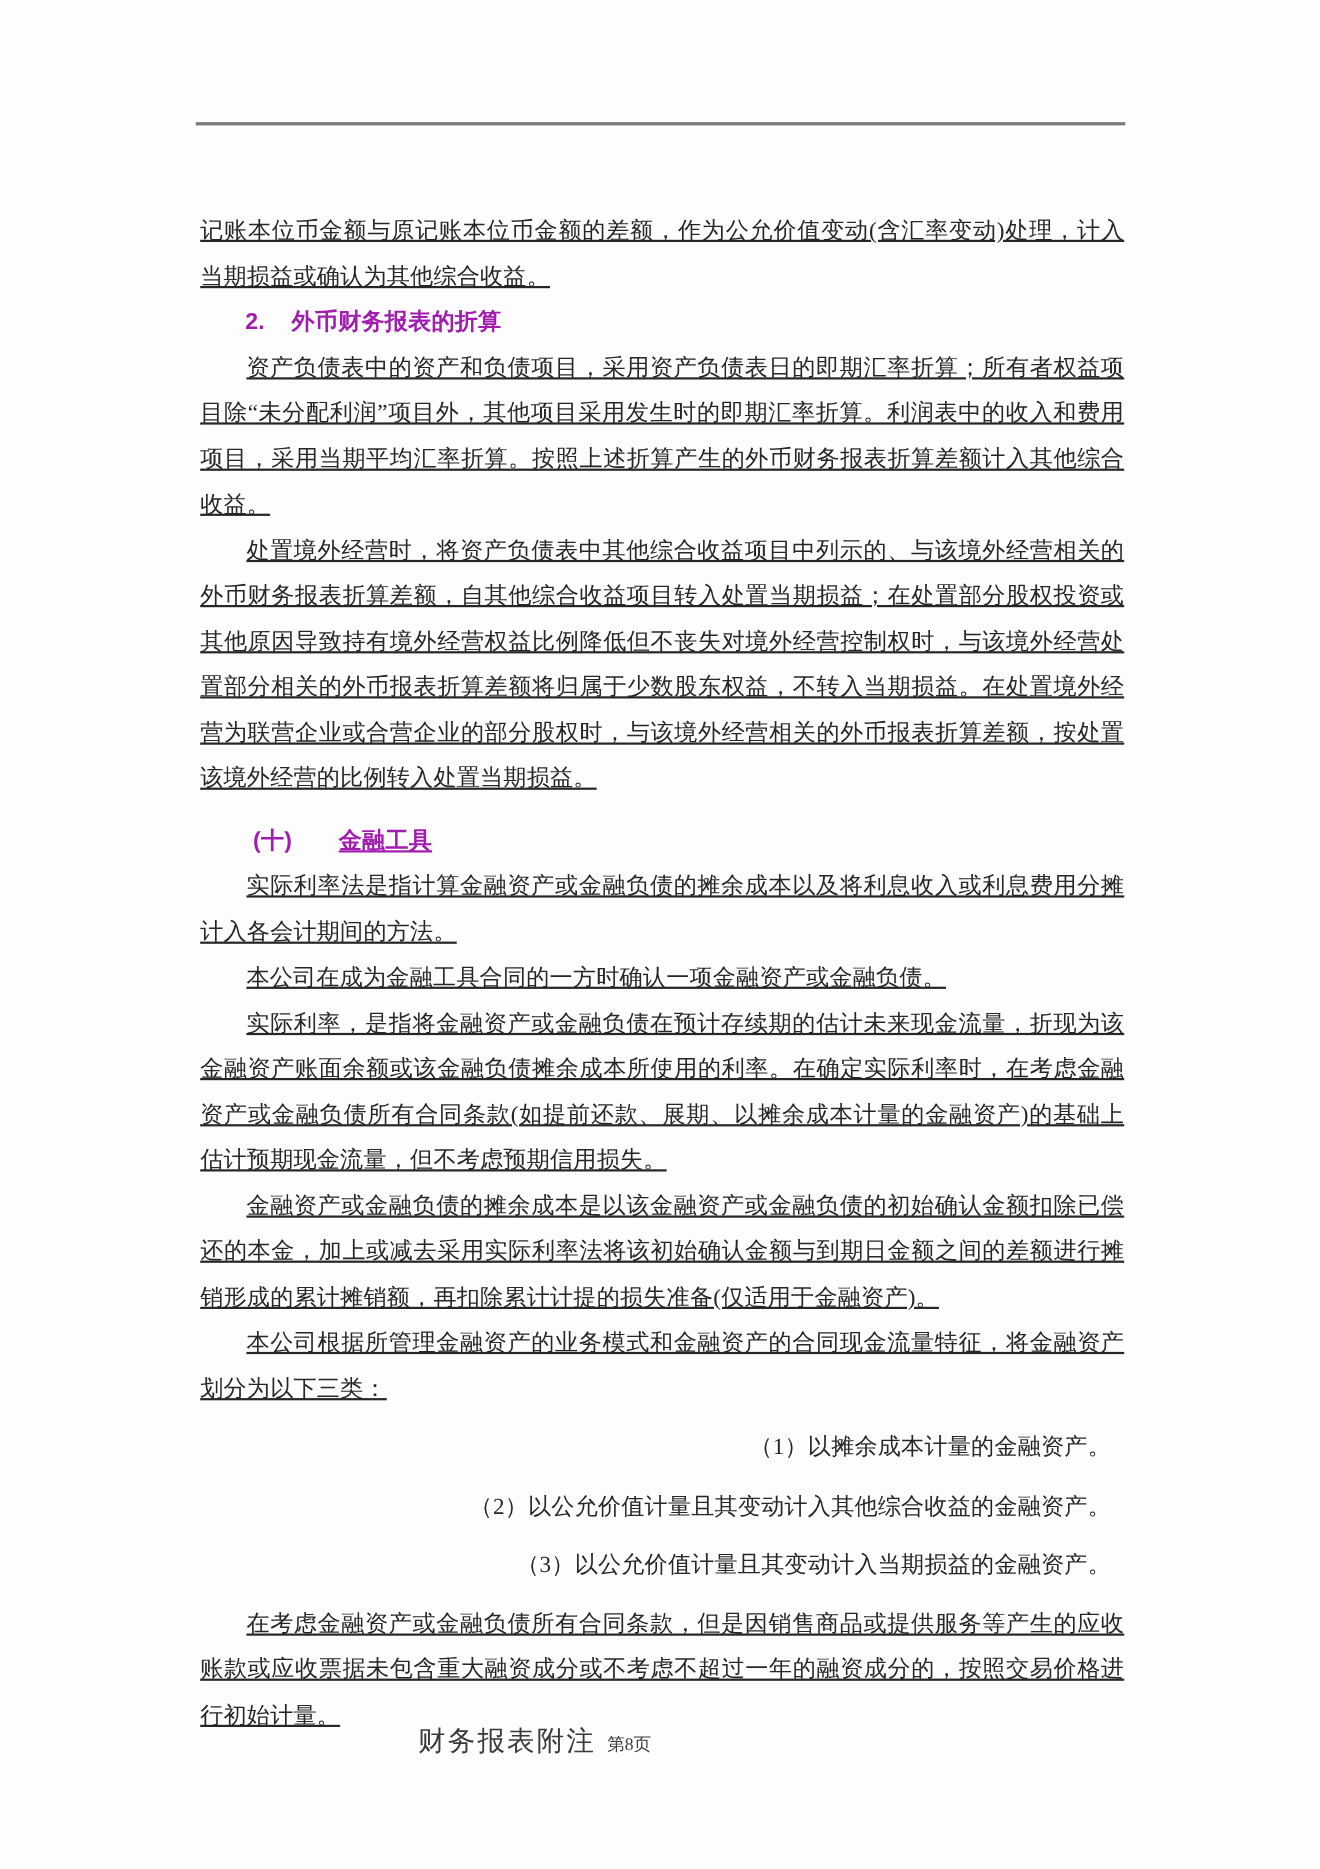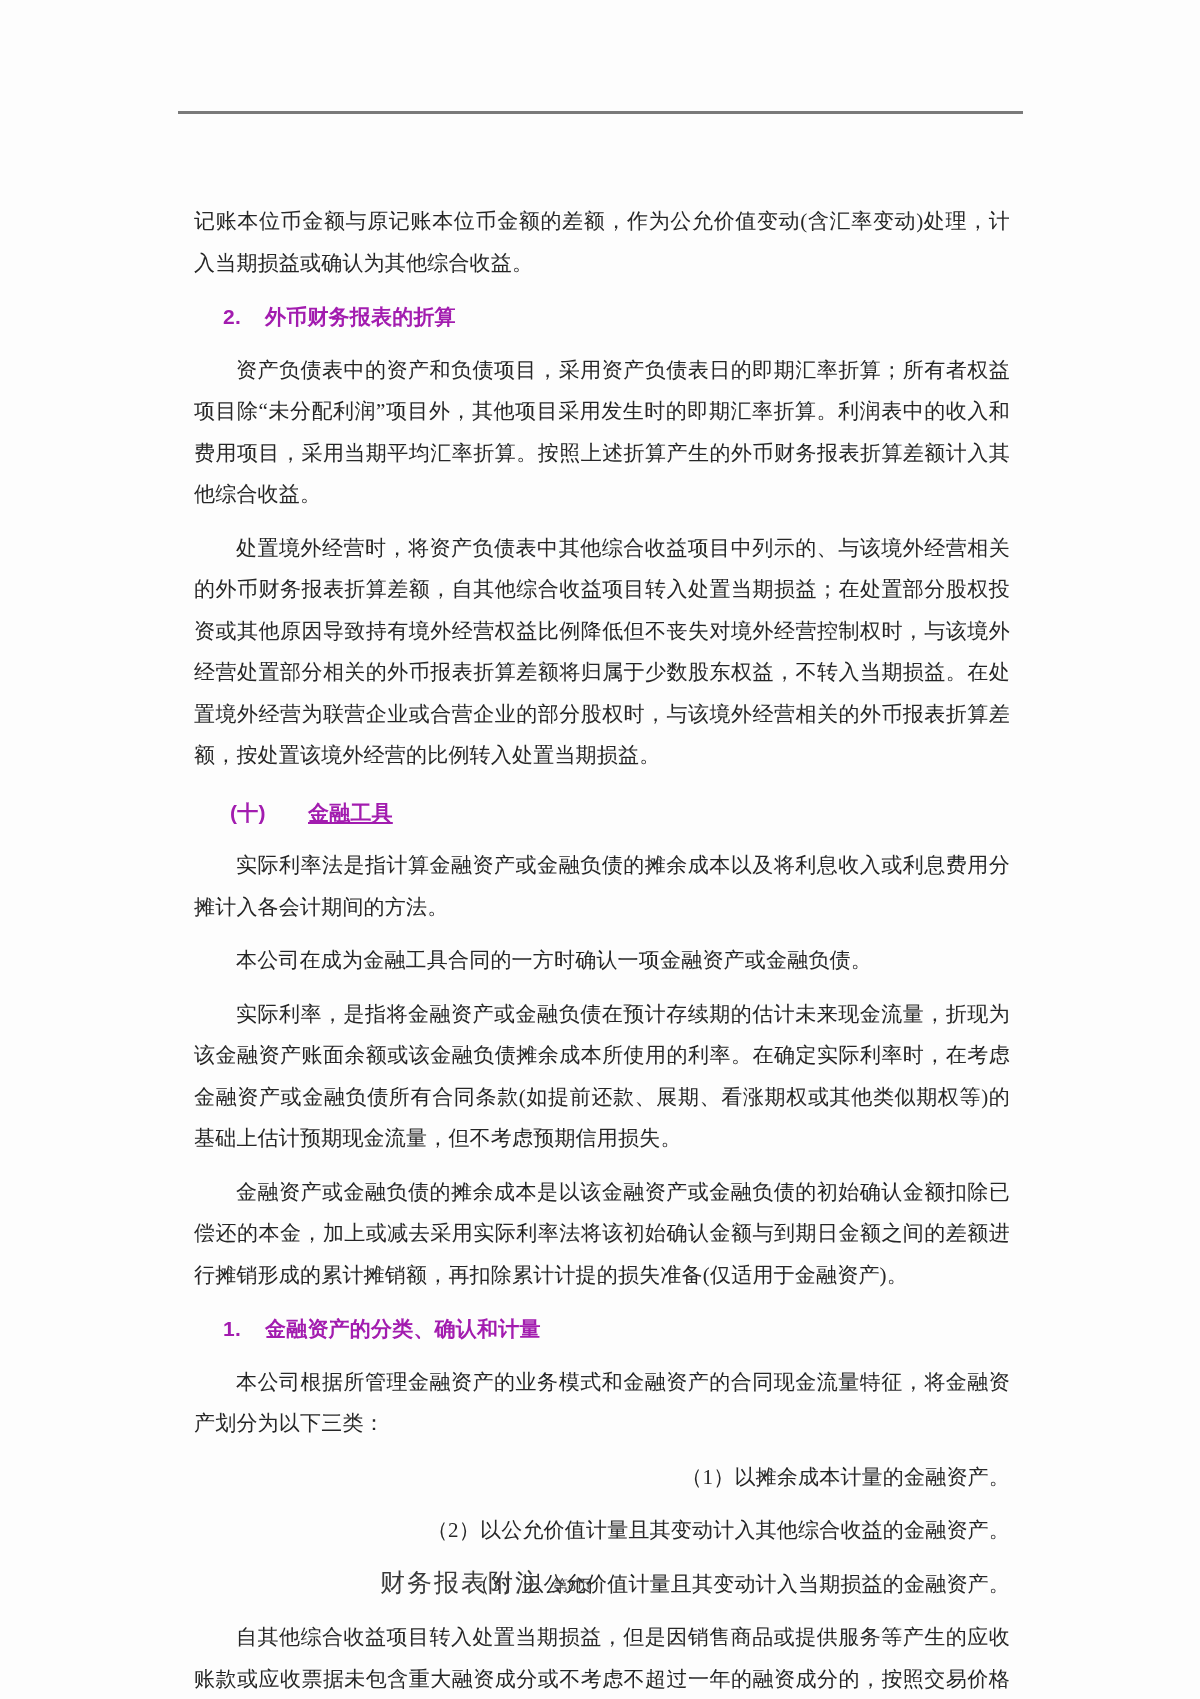--- a/index.html
+++ b/index.html
@@ -27,22 +27,23 @@
     left: 182px;
     top: 189px;
     width: 840px;
     font-size: 21px;
     line-height: 41.5px;
     color: #262626;
     text-align: justify;
     letter-spacing: 0.2px;
   }
   .para {
-    margin: 12px;
+    margin: 0;
     text-indent: 42px;
+    text-decoration: underline;
   }
   .para.continuation {
     text-indent: 0;
   }
   .heading {
     margin: 0;
     padding-left: 41px;
     font-family: "Liberation Sans", "DejaVu Sans", sans-serif;
     font-weight: bold;
     color: #a21caf;
@@ -107,41 +108,38 @@
   <p class="para">处置境外经营时，将资产负债表中其他综合收益项目中列示的、与该境外经营相关的外币财务报表折算差额，自其他综合收益项目转入处置当期损益；在处置部分股权投资或其他原因导致持有境外经营权益比例降低但不丧失对境外经营控制权时，与该境外经营处置部分相关的外币报表折算差额将归属于少数股东权益，不转入当期损益。在处置境外经营为联营企业或合营企业的部分股权时，与该境外经营相关的外币报表折算差额，按处置该境外经营的比例转入处置当期损益。</p>
 
   <p class="heading section">
     <span class="h-num">(十)</span><span>金融工具</span>
   </p>
 
   <p class="para">实际利率法是指计算金融资产或金融负债的摊余成本以及将利息收入或利息费用分摊计入各会计期间的方法。</p>
 
   <p class="para">本公司在成为金融工具合同的一方时确认一项金融资产或金融负债。</p>
 
-  <p class="para">实际利率，是指将金融资产或金融负债在预计存续期的估计未来现金流量，折现为该金融资产账面余额或该金融负债摊余成本所使用的利率。在确定实际利率时，在考虑金融资产或金融负债所有合同条款(如提前还款、展期、看涨期权或其他类似期权等)的基础上估计预期现金流量，但不考虑预期信用损失。</p>
+  <p class="para">实际利率，是指将金融资产或金融负债在预计存续期的估计未来现金流量，折现为该金融资产账面余额或该金融负债摊余成本所使用的利率。在确定实际利率时，在考虑金融资产或金融负债所有合同条款(如提前还款、展期、以摊余成本计量的金融资产)的基础上估计预期现金流量，但不考虑预期信用损失。</p>
 
   <p class="para">金融资产或金融负债的摊余成本是以该金融资产或金融负债的初始确认金额扣除已偿还的本金，加上或减去采用实际利率法将该初始确认金额与到期日金额之间的差额进行摊销形成的累计摊销额，再扣除累计计提的损失准备(仅适用于金融资产)。</p>
 
-  <p class="heading">
-    <span class="h-num">1.</span><span>金融资产的分类、确认和计量</span>
-  </p>
 
   <p class="para">本公司根据所管理金融资产的业务模式和金融资产的合同现金流量特征，将金融资产划分为以下三类：</p>
 
   <p class="list-item">
     <span class="li-num">（1）</span><span>以摊余成本计量的金融资产。</span>
   </p>
 
   <p class="list-item">
     <span class="li-num">（2）</span><span>以公允价值计量且其变动计入其他综合收益的金融资产。</span>
   </p>
 
   <p class="list-item">
     <span class="li-num">（3）</span><span>以公允价值计量且其变动计入当期损益的金融资产。</span>
   </p>
 
-  <p class="para">自其他综合收益项目转入处置当期损益，但是因销售商品或提供服务等产生的应收账款或应收票据未包含重大融资成分或不考虑不超过一年的融资成分的，按照交易价格进行初始计量。</p>
+  <p class="para">在考虑金融资产或金融负债所有合同条款，但是因销售商品或提供服务等产生的应收账款或应收票据未包含重大融资成分或不考虑不超过一年的融资成分的，按照交易价格进行初始计量。</p>
 
 </div>
 
 <div class="footer">
   <span class="footer-title">财务报表附注</span><span class="footer-page">第8页</span>
 </div>
 
 </body></html>

